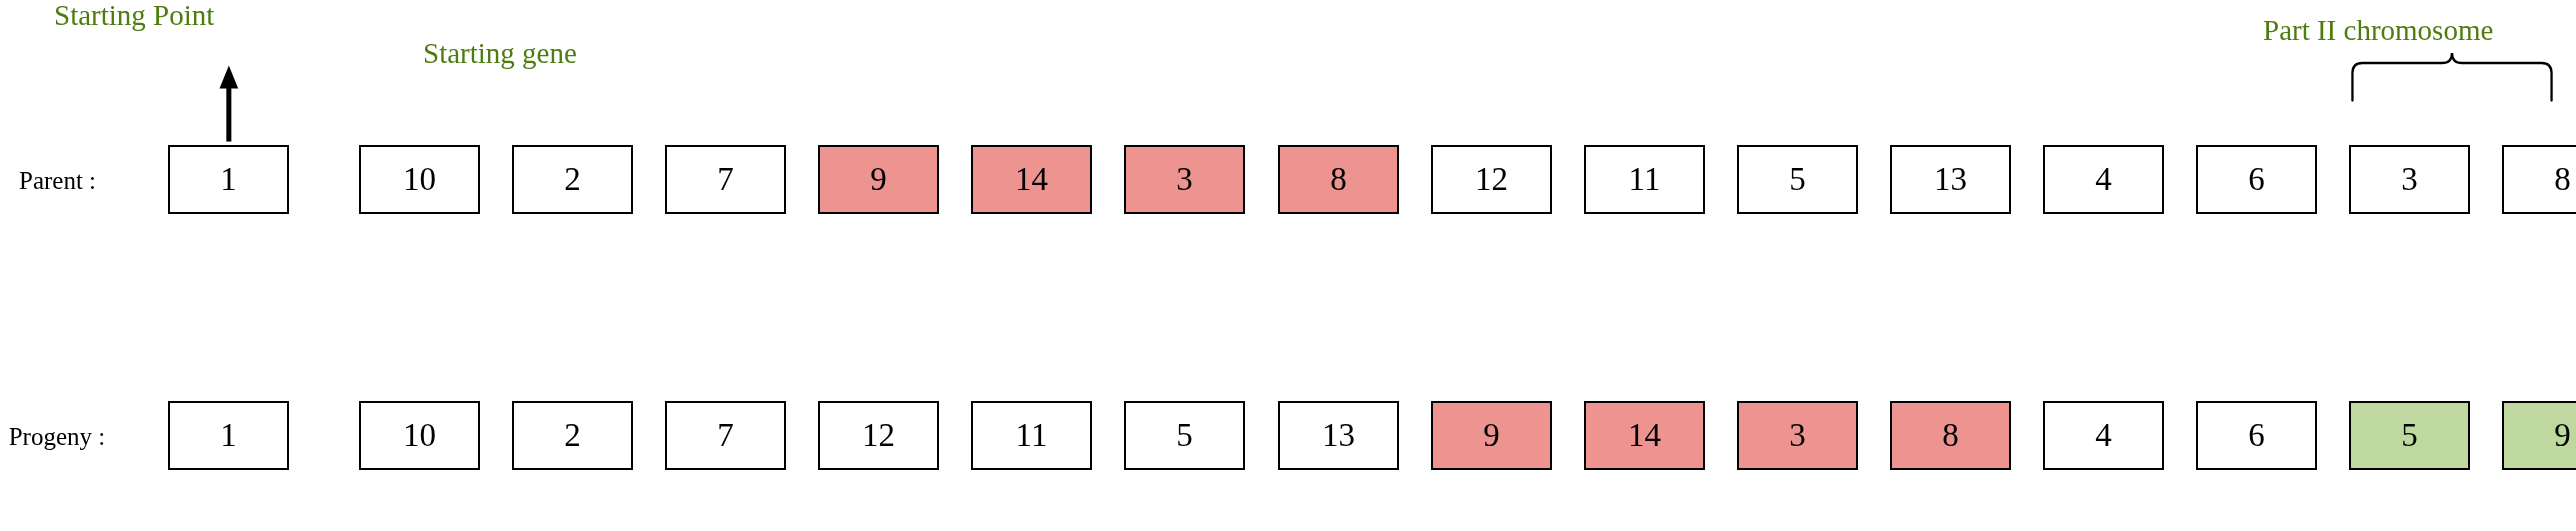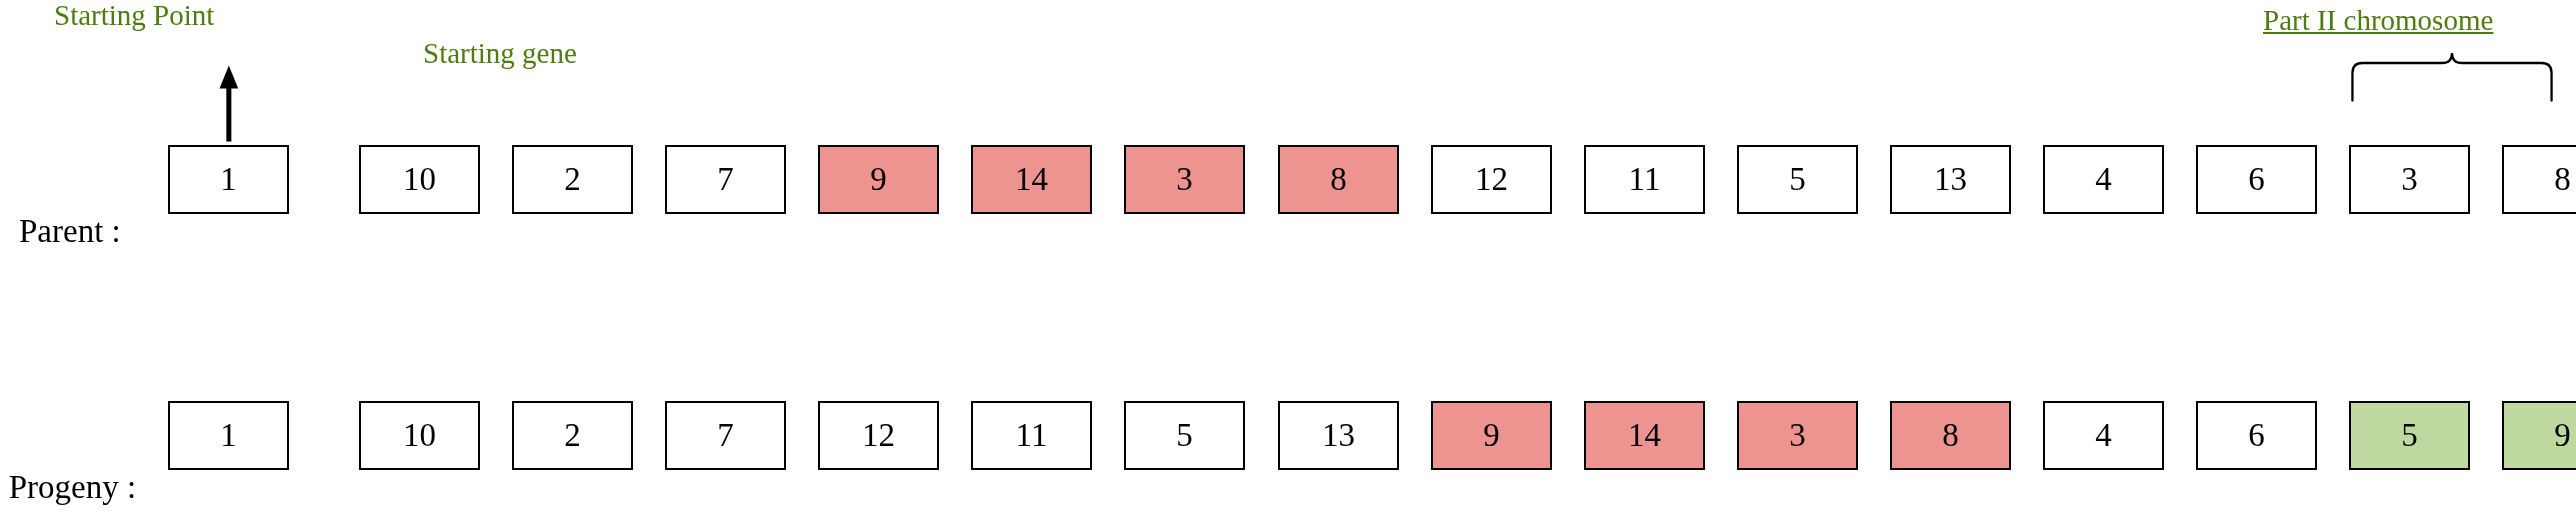--- a/index.html
+++ b/index.html
@@ -15,25 +15,24 @@
     position: relative;
     width: 2576px;
     height: 532px;
     background: #ffffff;
     overflow: hidden;
   }
 
   
   .row-label {
     position: absolute;
-    font-size: 33px;
+    font-size: 25px;
     line-height: 1;
     white-space: nowrap;
     color: #000;
-    margin-top: 47px;
   }
 
   
   .gene-row {
     position: absolute;
     height: 0;
   }
   .gene-box {
     position: absolute;
     box-sizing: border-box;
@@ -75,21 +74,21 @@
 
   <div class="arrow-wrap" id="starting-point-arrow" style="left: 218px; top: 64px;">
     <svg width="21.7" height="79" viewBox="0 0 30 110" aria-hidden="true">
       <line x1="15" y1="108" x2="15" y2="26" stroke="#000" stroke-width="7"></line>
       <polygon points="15,2 2,34 28,34" fill="#000"></polygon>
     </svg>
   </div>
 
   <div class="annot-text" id="insertion-gene-text" style="left: 423px; top: 39px;">Starting gene</div>
 
-  <div class="annot-text" id="part2-text" style="left: 2263px; top: 6px; text-decoration: underline;">Part II chromosome</div>
+  <div class="annot-text" id="part2-text" style="left: 2263px; top: 16px;">Part II chromosome</div>
 
   <div class="brace-wrap" id="part2-brace" style="left: 2351px; top: 50px;">
     <svg width="202" height="52" viewBox="0 0 280 72" aria-hidden="true">
       <path d="M2,70 L2,32 Q2,18 16,18 L126,18 Q140,18 140,4 Q140,18 154,18 L264,18 Q278,18 278,32 L278,70" fill="none" stroke="#000" stroke-width="3.2" stroke-linecap="round"></path>
     </svg>
   </div>
 
   <div class="row-label" id="label-parent" style="left: 19px; top: 168px;">Parent :</div>
   <div class="gene-row" id="row-parent" style="left: 0px; top: 145px;">
       <div class="gene-box fill-white" style="left: 168px; top: 0px; width: 121px; height: 69px;">

